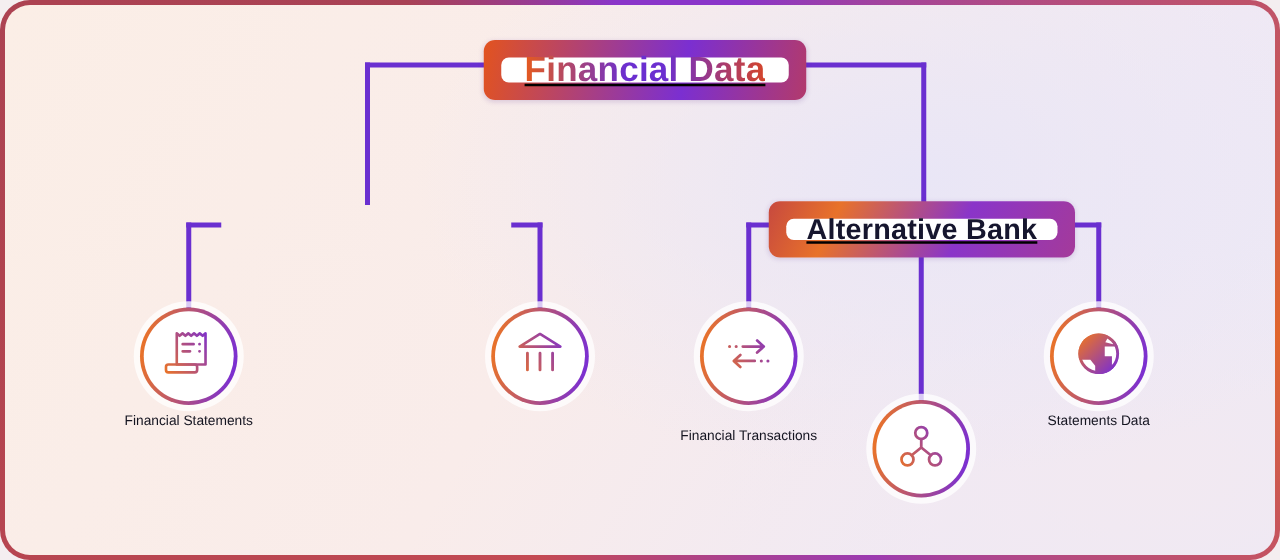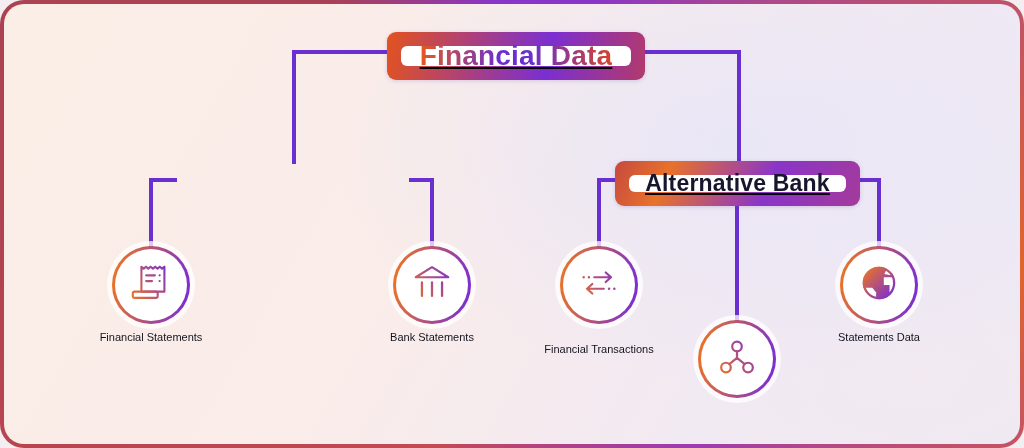--- a/index.html
+++ b/index.html
@@ -122,21 +122,20 @@
               <stop offset="0" stop-color="#E8722A"></stop>
                   <stop offset="1" stop-color="#7B2FD1"></stop>
             </linearGradient>
               </defs>
             <path d="M -17,-6 L 0,-16.5 L 17,-6 Z" stroke="url(#g2)" stroke-width="2.2" stroke-linejoin="round"></path>
             <path d="M -10.5,-0.5 V 13.5 M 0,-0.5 V 13.5 M 10.5,-0.5 V 13.5" stroke="url(#g2)" stroke-width="2.4" stroke-linecap="round"></path>
           </svg>
         </span>
       </div>
     </div>
-    <div class="leaf-label" style="left:353px; top:326px;">Bank Statements</div>
 
     <div class="leaf-circle" style="left:556px; top:242px;">
       <div class="circle-inner">
         <span>
           <svg width="46" height="46" viewBox="-24 -24 48 48" fill="none">
             <defs>
                 <linearGradient id="g3" x1="-20" y1="14" x2="20" y2="-14" gradientUnits="userSpaceOnUse">
               <stop offset="0" stop-color="#E8722A"></stop>
                   <stop offset="1" stop-color="#7B2FD1"></stop>
             </linearGradient>

